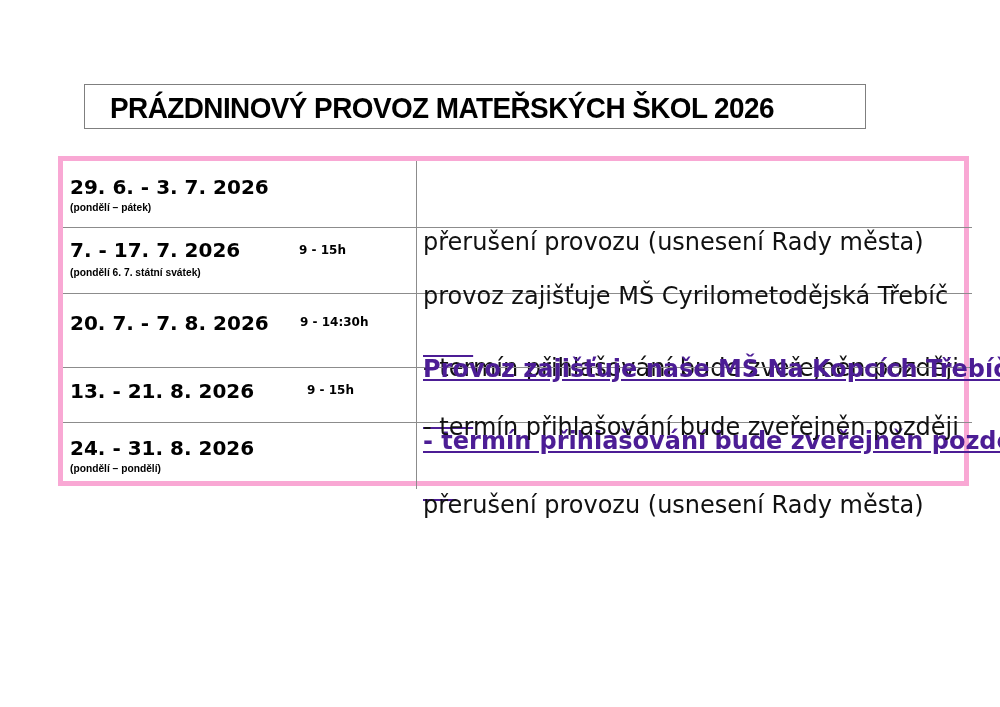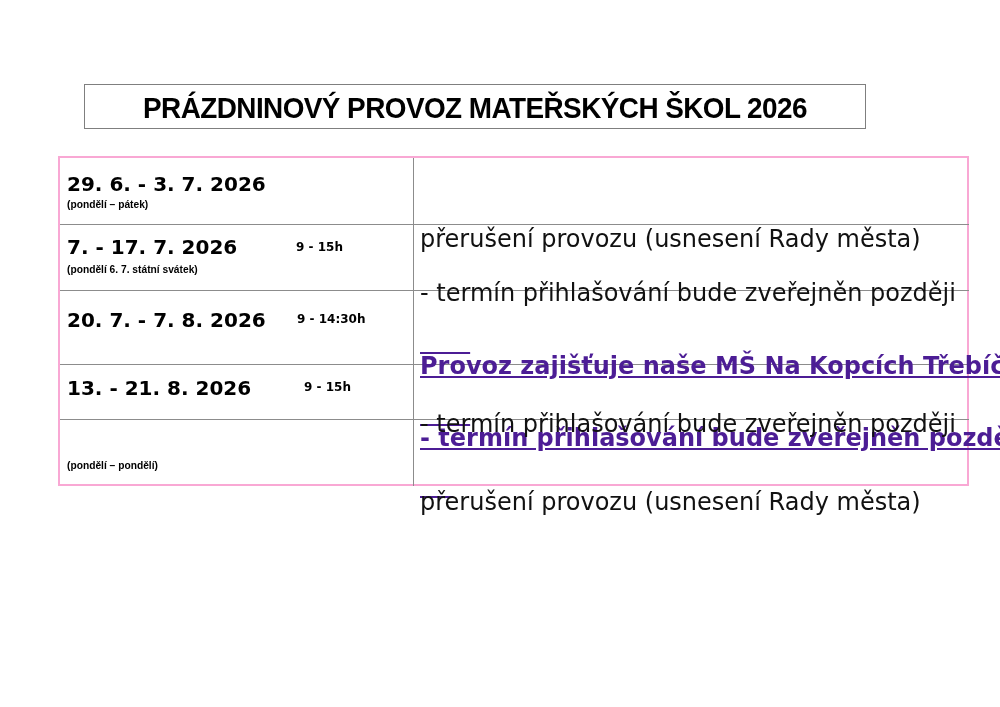--- a/index.html
+++ b/index.html
@@ -17,40 +17,40 @@
     .title-box {
       position: absolute;
       left: 84px;
       top: 84px;
       width: 782px;
       height: 45px;
       border: 1px solid #7f7f7f;
       box-sizing: border-box;
       display: flex;
       align-items: center;
-      justify-content: center;
+      justify-content: flex-start;
     }
     .title {
       font-family: "Liberation Sans", sans-serif;
       font-weight: bold;
       font-size: 30px;
       letter-spacing: -0.6px;
       white-space: nowrap;
       transform: scaleX(0.93);
       transform-origin: center;
       line-height: 1;
       margin-top: 2px;
     }
     .schedule {
       position: absolute;
       left: 58px;
       top: 156px;
       width: 911px;
       height: 330px;
-      border: 2px solid #f9a8d4;
+      border: 5px solid #f9a8d4;
       box-sizing: border-box;
     }
     .row {
       position: absolute;
       left: 0;
       width: 909px;
       border-bottom: 1px solid #8c8c8c;
       box-sizing: border-box;
     }
     .row.last { border-bottom: none; }
@@ -121,20 +121,21 @@
     <div class="desc" style="top:21px;">
       <span class="line">přerušení provozu (usnesení Rady města)</span>
     </div>
   </div>
 
   <div class="row" style="top:67px; height:66px;">
     <span class="date" style="top:12px;">7. - 17. 7. 2026</span>
     <span class="hours" style="top:16px; left:236px;">9 - 15h</span>
     <span class="note" style="top:39px;">(pondělí 6. 7. státní svátek)</span>
     <div class="desc" style="top:8px;">
+      <span class="line">provoz zajišťuje MŠ Cyrilometodějská Třebíč</span>
       <span class="line">- termín přihlašování bude zveřejněn později</span>
     </div>
   </div>
 
   <div class="row" style="top:142px; height:65px;">
     <span class="date" style="top:10px;">20. 7. - 7. 8. 2026</span>
     <span class="hours" style="top:13px; left:237px;">9 - 14:30h</span>
     <div class="desc bold" style="top:6px;">
       <span class="line">Provoz zajišťuje naše MŠ Na Kopcích Třebíč</span>
       <span class="line">- termín přihlašování bude zveřejněn později</span>
@@ -143,20 +144,21 @@
 
   <div class="row" style="top:198px; height:64px;">
     <span class="date" style="top:22px;">13. - 21. 8. 2026</span>
     <span class="hours" style="top:25px; left:244px;">9 - 15h</span>
     <div class="desc" style="top:8px;">
       <span class="line">- termín přihlašování bude zveřejněn později</span>
     </div>
   </div>
 
   <div class="row last" style="top:262px; height:66px;">
+    <span class="date" style="top:15px;">24. - 31. 8. 2026</span>
     <span class="note" style="top:40px;">(pondělí – pondělí)</span>
     <div class="desc" style="top:22px;">
       <span class="line">přerušení provozu (usnesení Rady města)</span>
     </div>
   </div>
 
   <div class="col-divider"></div>
 </div>
 
 </body></html>

